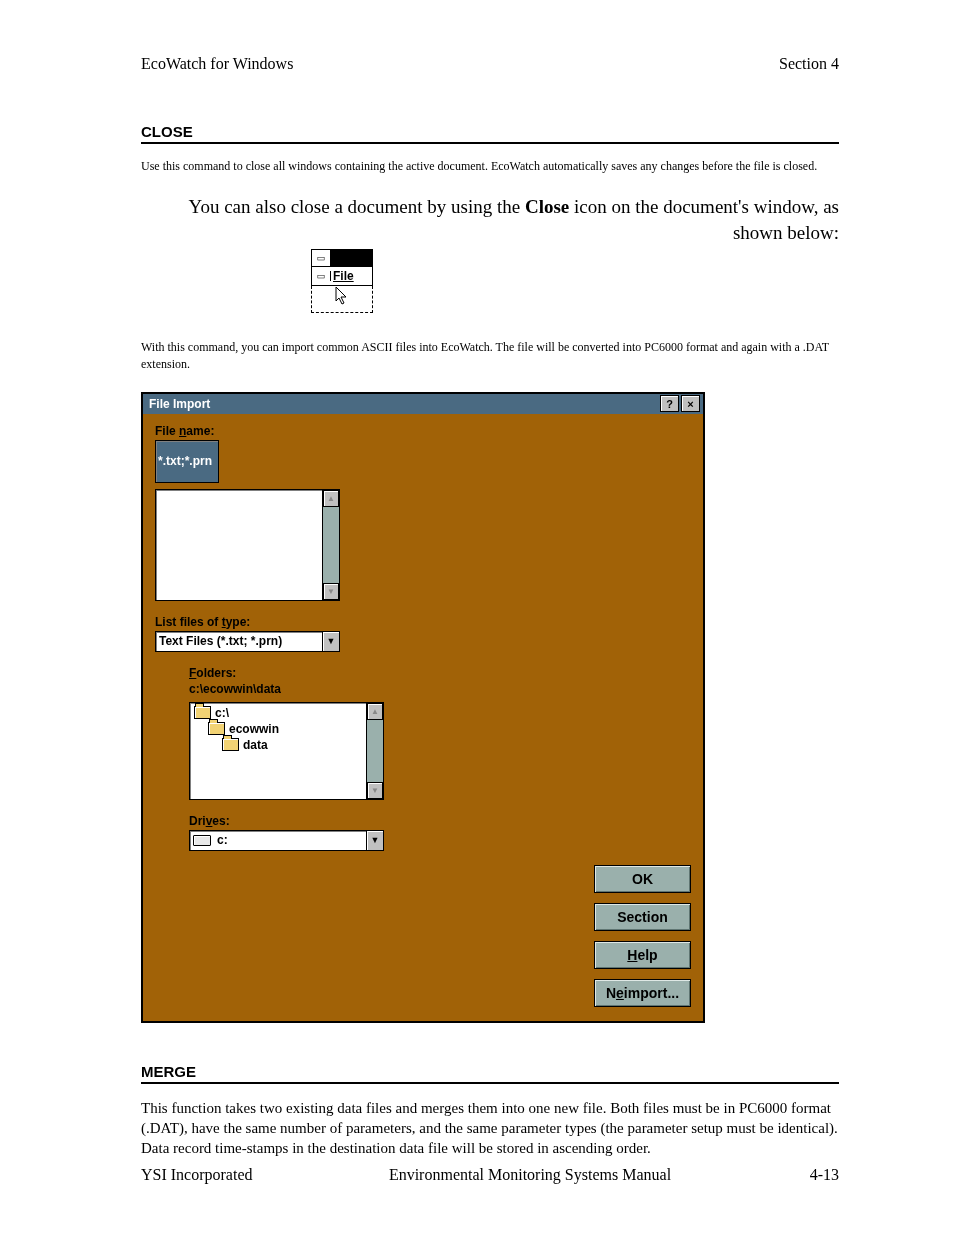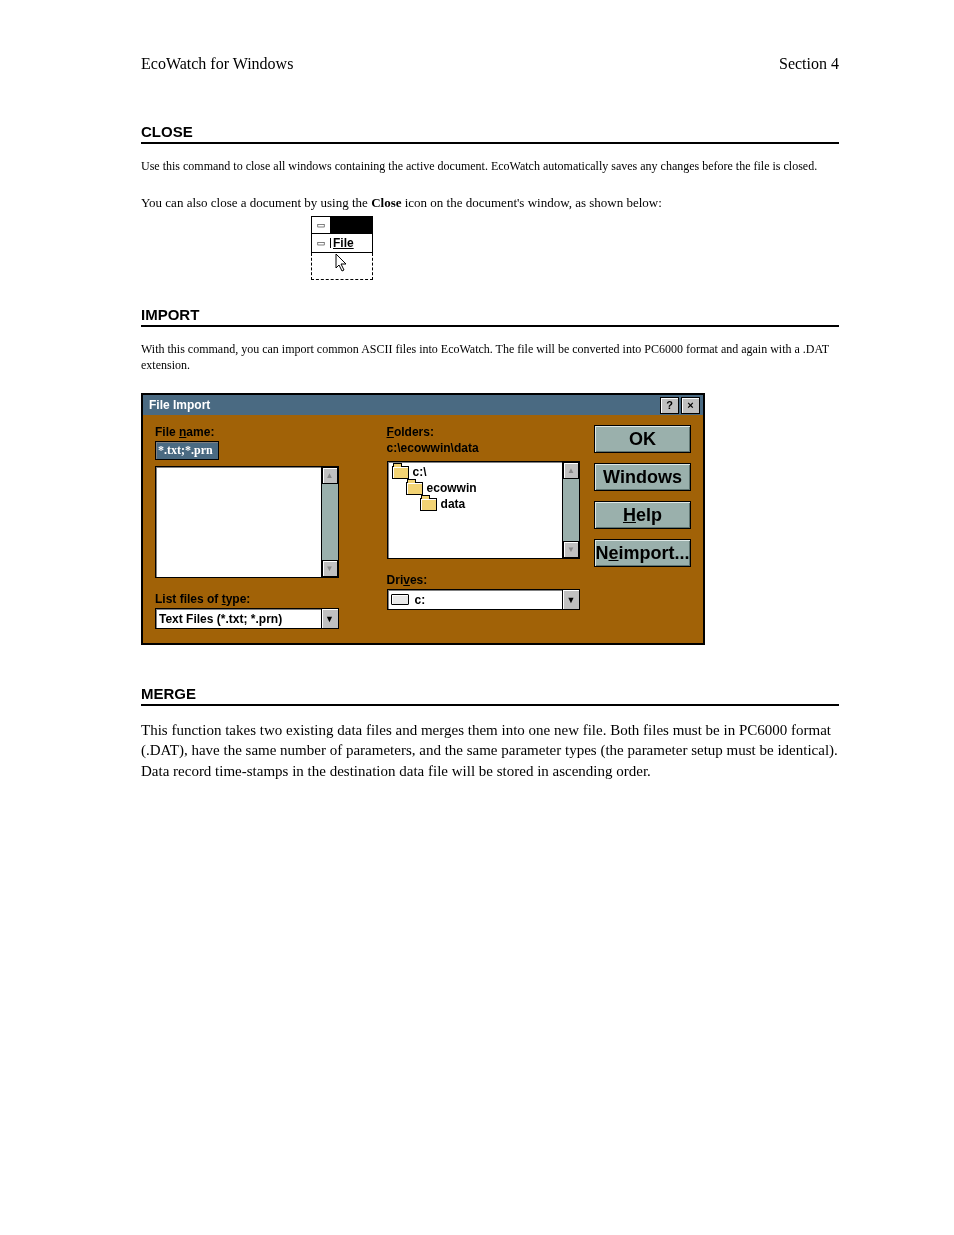--- a/index.html
+++ b/index.html
@@ -29,22 +29,23 @@
     border-bottom: 2px solid #000;
     padding-bottom: 2px;
     margin-bottom: 14px;
   }
   .body-text {
     font-size: 12px;
     line-height: 1.35;
     margin-bottom: 20px;
   }
   .small-note {
-    font-size: 13px;
+    font-size: 19px;
     line-height: 1.35;
+    text-align: right;
   }
   .bold { font-weight: bold; }
 
   
   .close-illustration {
     width: 62px;
     margin-left: 170px;
     margin-top: 4px;
     margin-bottom: 26px;
   }
@@ -117,37 +118,38 @@
     justify-content: center;
     color: #000;
     font-weight: bold;
     font-size: 11px;
     box-shadow: inset 1px 1px 0 #fff;
   }
   .dlg-body {
     display: flex;
     padding: 10px 12px 14px 12px;
     gap: 14px;
+    flex-direction: column;
   }
   .col { display: flex; flex-direction: column; }
   .col-left { width: 185px; }
   .col-mid  { width: 195px; padding-left: 34px; }
   .col-right{ flex: 1; align-items: stretch; gap: 10px; }
   .lbl {
     font-weight: bold;
     margin-bottom: 2px;
   }
   .lbl .u { text-decoration: underline; }
   .textfield {
     height: 17px;
     background: #fff;
     border: 1px solid #000;
     box-shadow: inset 1px 1px 0 #808080;
-    padding: 0 2px;
-    font-family: Liberation Serif, serif;
+    padding: 12px 2px;
+    font-family: Liberation Sans, sans-serif;
     font-size: 12px;
     font-weight: bold;
     display: flex;
     align-items: center;
   }
   .textfield.sel { background: #4a6a82; color: #fff; width: 58px; }
   .listbox {
     margin-top: 6px;
     height: 110px;
     background: #fff;
@@ -199,21 +201,21 @@
     background:#e8e8e8;border:1px solid #000;border-radius:1px;
     box-shadow: inset 1px 1px 0 #fff;
     margin-right:4px;display:inline-block;
   }
   .button3d {
     height: 26px;
     background: #9ab0ac;
     border: 1px solid #000;
     box-shadow: inset 1px 1px 0 #dfe8e5, inset -1px -1px 0 #5f7572;
     font-weight: bold;
-    font-size: 18px;
+    font-size: 14px;
     display: flex;
     align-items: center;
     justify-content: center;
     width: 95px;
     margin-left: auto;
   }
   .combo {
     height: 19px;
     background: #fff;
     border: 1px solid #000;
@@ -268,21 +270,20 @@
       <div class="sysbox">▭</div>
       <span class="menulabel">File</span>
     </div>
     <div class="row3">
       <svg width="16" height="20" viewBox="0 0 16 20">
         <path d="M2 1 L2 15 L5 12 L8 18 L10 17 L7 11 L12 11 Z" fill="#fff" stroke="#000" stroke-width="1"></path>
       </svg>
     </div>
   </div>
 
-  <div class="section-title">IMPORT</div>
   <div class="body-text">With this command, you can import common ASCII files into EcoWatch. The file will be converted into PC6000 format and again with a .DAT extension.</div>
 
   <div class="dialog">
     <div class="titlebar">
       <span class="title">File Import</span>
       <span class="titlebtn">?</span>
       <span class="titlebtn">×</span>
     </div>
     <div class="dlg-body">
 
@@ -345,27 +346,32 @@
                 <span class="drive-ico"></span>
                 <span>c:</span>
               </span>
             <span class="dbtn">▼</span>
           </div>
         </div>
       </div>
 
       <div class="col col-right">
         <div class="button3d">OK</div>
-        <div class="button3d">Windows</div>
+        <div class="button3d">Section</div>
         <div class="button3d">
             <span><span style="text-decoration:underline">H</span><span>elp</span></span>
           </div>
         <div class="button3d">
             <span><span>N</span><span style="text-decoration:underline">e</span><span>import...</span></span>
           </div>
       </div>
     </div>
   </div>
 
   <div class="section-title">MERGE</div>
   <div class="body-text" style="font-size:15px">This function takes two existing data files and merges them into one new file. Both files must be in PC6000 format (.DAT), have the same number of parameters, and the same parameter types (the parameter setup must be identical). Data record time-stamps in the destination data file will be stored in ascending order.</div>
 
+  <div class="footer">
+    <span class="l">YSI Incorporated</span>
+    <span class="c">Environmental Monitoring Systems Manual</span>
+    <span class="r">4-13</span>
+  </div>
 </div>
 
 </body></html>

